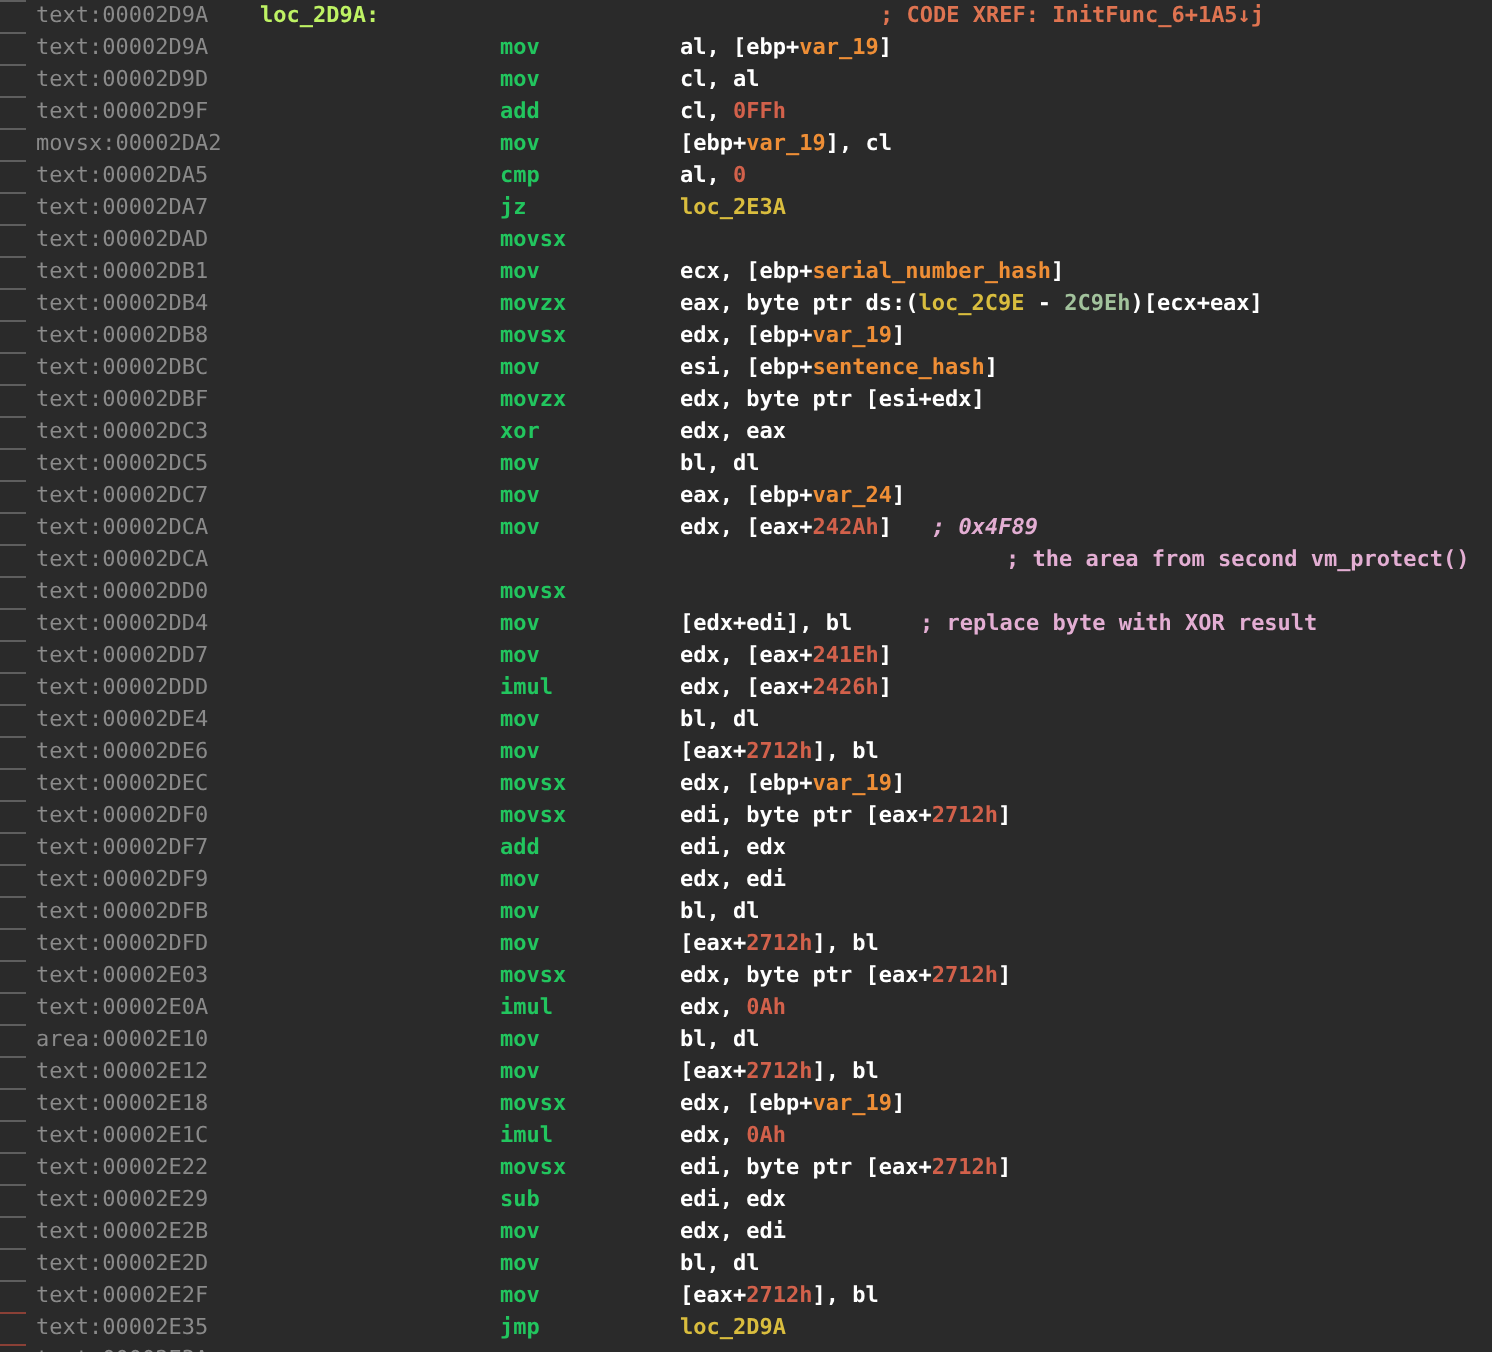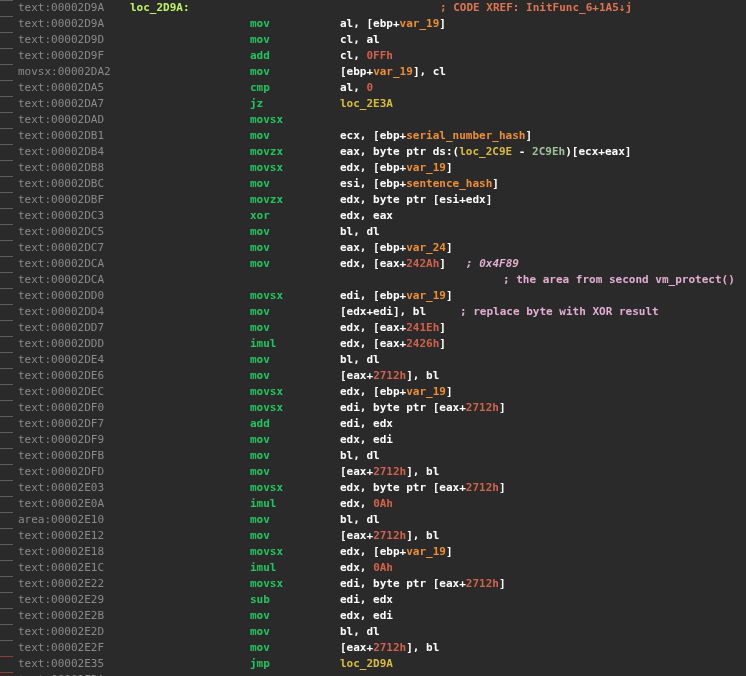--- a/index.html
+++ b/index.html
@@ -43,21 +43,21 @@
       <div class="line"><span class="tick"></span><span class="addr">text:00002DB1</span><span class="mn">mov</span><span class="ops"><span class="r">ecx, [ebp+</span><span class="v">serial_number_hash</span><span class="r">]</span></span></div>
       <div class="line"><span class="tick"></span><span class="addr">text:00002DB4</span><span class="mn">movzx</span><span class="ops"><span class="r">eax, byte ptr ds:(</span><span class="l">loc_2C9E</span><span class="r"> - </span><span class="g">2C9Eh</span><span class="r">)[ecx+eax]</span></span></div>
       <div class="line"><span class="tick"></span><span class="addr">text:00002DB8</span><span class="mn">movsx</span><span class="ops"><span class="r">edx, [ebp+</span><span class="v">var_19</span><span class="r">]</span></span></div>
       <div class="line"><span class="tick"></span><span class="addr">text:00002DBC</span><span class="mn">mov</span><span class="ops"><span class="r">esi, [ebp+</span><span class="v">sentence_hash</span><span class="r">]</span></span></div>
       <div class="line"><span class="tick"></span><span class="addr">text:00002DBF</span><span class="mn">movzx</span><span class="ops"><span class="r">edx, byte ptr [esi+edx]</span></span></div>
       <div class="line"><span class="tick"></span><span class="addr">text:00002DC3</span><span class="mn">xor</span><span class="ops"><span class="r">edx, eax</span></span></div>
       <div class="line"><span class="tick"></span><span class="addr">text:00002DC5</span><span class="mn">mov</span><span class="ops"><span class="r">bl, dl</span></span></div>
       <div class="line"><span class="tick"></span><span class="addr">text:00002DC7</span><span class="mn">mov</span><span class="ops"><span class="r">eax, [ebp+</span><span class="v">var_24</span><span class="r">]</span></span></div>
       <div class="line"><span class="tick"></span><span class="addr">text:00002DCA</span><span class="mn">mov</span><span class="ops"><span class="r">edx, [eax+</span><span class="n">242Ah</span><span class="r">]</span></span><span class="cmt c-user" style="left: 466px; font-style: italic;">; 0x4F89</span></div>
       <div class="line"><span class="tick"></span><span class="addr">text:00002DCA</span><span class="cmt c-user" style="left: 460px; margin-left: 43px;">; the area from second vm_protect()</span></div>
-      <div class="line"><span class="tick"></span><span class="addr">text:00002DD0</span><span class="mn">movsx</span><span class="ops"><span class="r">edi, [ebp+</span><span class="v">var_19</span><span class="r">]</span></span></div>
+      <div class="line"><span class="tick"></span><span class="addr">text:00002DD0</span><span class="mn">movsx</span></div>
       <div class="line"><span class="tick"></span><span class="addr">text:00002DD4</span><span class="mn">mov</span><span class="ops"><span class="r">[edx+edi], bl</span></span><span class="cmt c-user" style="left: 460px;">; replace byte with XOR result</span></div>
       <div class="line"><span class="tick"></span><span class="addr">text:00002DD7</span><span class="mn">mov</span><span class="ops"><span class="r">edx, [eax+</span><span class="n">241Eh</span><span class="r">]</span></span></div>
       <div class="line"><span class="tick"></span><span class="addr">text:00002DDD</span><span class="mn">imul</span><span class="ops"><span class="r">edx, [eax+</span><span class="n">2426h</span><span class="r">]</span></span></div>
       <div class="line"><span class="tick"></span><span class="addr">text:00002DE4</span><span class="mn">mov</span><span class="ops"><span class="r">bl, dl</span></span></div>
       <div class="line"><span class="tick"></span><span class="addr">text:00002DE6</span><span class="mn">mov</span><span class="ops"><span class="r">[eax+</span><span class="n">2712h</span><span class="r">], bl</span></span></div>
       <div class="line"><span class="tick"></span><span class="addr">text:00002DEC</span><span class="mn">movsx</span><span class="ops"><span class="r">edx, [ebp+</span><span class="v">var_19</span><span class="r">]</span></span></div>
       <div class="line"><span class="tick"></span><span class="addr">text:00002DF0</span><span class="mn">movsx</span><span class="ops"><span class="r">edi, byte ptr [eax+</span><span class="n">2712h</span><span class="r">]</span></span></div>
       <div class="line"><span class="tick"></span><span class="addr">text:00002DF7</span><span class="mn">add</span><span class="ops"><span class="r">edi, edx</span></span></div>
       <div class="line"><span class="tick"></span><span class="addr">text:00002DF9</span><span class="mn">mov</span><span class="ops"><span class="r">edx, edi</span></span></div>
       <div class="line"><span class="tick"></span><span class="addr">text:00002DFB</span><span class="mn">mov</span><span class="ops"><span class="r">bl, dl</span></span></div>

